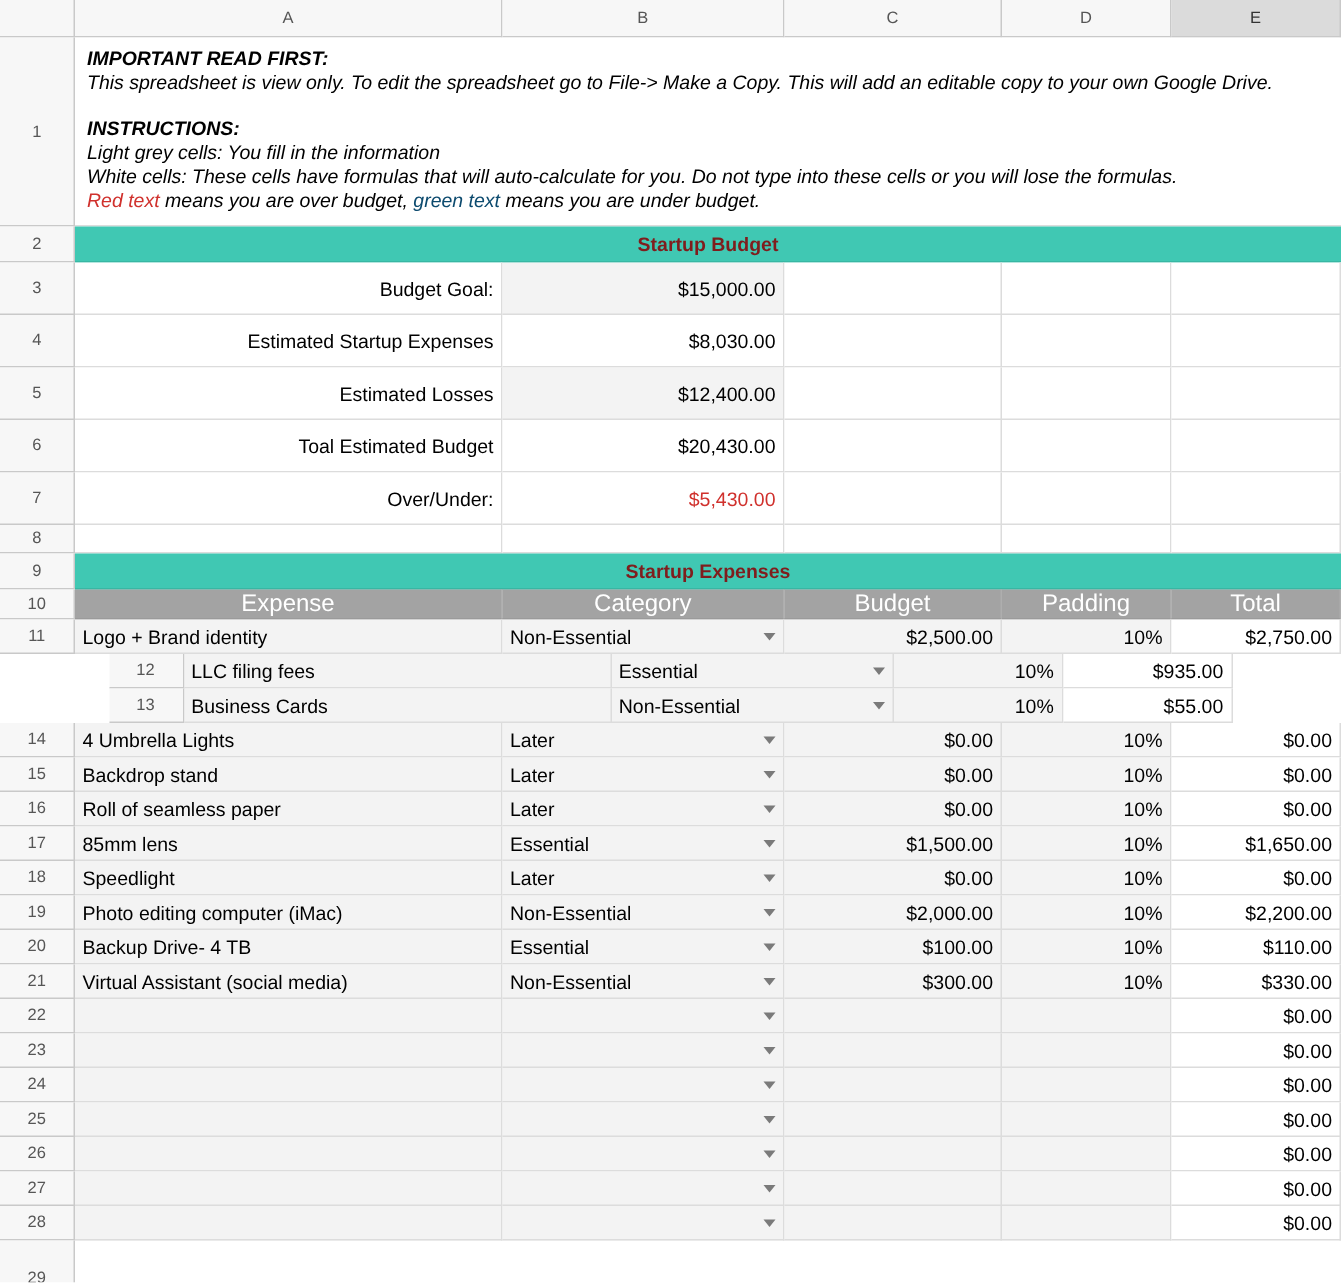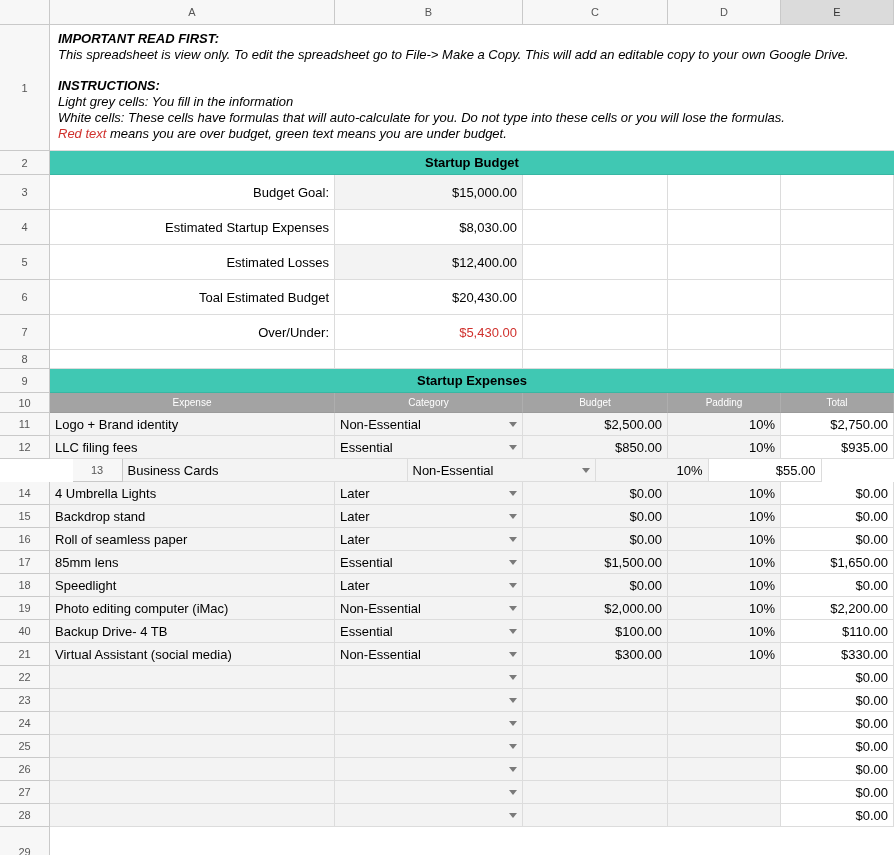--- a/index.html
+++ b/index.html
@@ -20,24 +20,24 @@
   .h-r8{height:19px;}
   .h-hdr10{height:20px;}
   .h-std{height:23px;justify-content:center;}
   .h-r29{height:24px;flex-direction:column;}
   .chdr,.rhdr{background:#F7F7F7;color:#565656;font-size:11px;justify-content:center;border-right:1px solid #C9C9C9;border-bottom:1px solid #C9C9C9;padding:0;}
   .chdr.hl{background:#DBDBDB;color:#333;}
   .corner{background:#F7F7F7;}
   .alignr{justify-content:flex-end;text-align:right;}
   .grey{background:#F3F3F3;}
   .red{color:#D0312D;}
-  .green{color:#000000;}
+  .green{color:#0c4a6e;}
   .bold{font-weight:bold;}
-  .banner{background:#40C8B3;color:#000000;font-weight:bold;justify-content:center;border-right:none;border-bottom:1px solid #38B7A3;font-size:13px;}
-  .thead{background:#A3A3A3;color:#fff;justify-content:center;font-size:10px;border-right:1px solid #AEAEAE;border-bottom:1px solid #9A9A9A;}
+  .banner{background:#40C8B3;color:#7f1d1d;font-weight:bold;justify-content:center;border-right:none;border-bottom:1px solid #38B7A3;font-size:13px;}
+  .thead{background:#A3A3A3;color:#fff;justify-content:center;font-size:16px;border-right:1px solid #AEAEAE;border-bottom:1px solid #9A9A9A;}
   .instr{display:block;padding:6px 8px;font-style:italic;line-height:15.8px;border-right:none;}
   .iline{white-space:nowrap;}
   .dd{width:0;height:0;border-left:4px solid transparent;border-right:4px solid transparent;border-top:5px solid #7A7A7A;margin-left:auto;flex:0 0 auto;}
   .sel-b{border-bottom:2px solid #4285F4;}
 </style>
 </head>
 <body>
 
 <div class="sheet">
 
@@ -147,21 +147,20 @@
 <div class="cell w-d alignr grey">10%</div>
 <div class="cell w-e alignr">$2,750.00</div>
 </div>
       <div class="row h-std">
 <div class="cell rhdr w-rh">12</div>
 <div class="cell w-a grey">LLC filing fees</div>
 <div class="cell w-b grey">
           <span>Essential</span>
           <span class="dd"></span>
         </div>
-<div class="cell w-c alignr grey">$850.00</div>
 <div class="cell w-d alignr grey">10%</div>
 <div class="cell w-e alignr">$935.00</div>
 </div>
       <div class="row h-std">
 <div class="cell rhdr w-rh">13</div>
 <div class="cell w-a grey">Business Cards</div>
 <div class="cell w-b grey">
           <span>Non-Essential</span>
           <span class="dd"></span>
         </div>
@@ -228,21 +227,21 @@
 <div class="cell w-a grey">Photo editing computer (iMac)</div>
 <div class="cell w-b grey">
           <span>Non-Essential</span>
           <span class="dd"></span>
         </div>
 <div class="cell w-c alignr grey">$2,000.00</div>
 <div class="cell w-d alignr grey">10%</div>
 <div class="cell w-e alignr">$2,200.00</div>
 </div>
       <div class="row h-std">
-<div class="cell rhdr w-rh">40</div>
+<div class="cell rhdr w-rh">20</div>
 <div class="cell w-a grey">Backup Drive- 4 TB</div>
 <div class="cell w-b grey">
           <span>Essential</span>
           <span class="dd"></span>
         </div>
 <div class="cell w-c alignr grey">$100.00</div>
 <div class="cell w-d alignr grey">10%</div>
 <div class="cell w-e alignr">$110.00</div>
 </div>
       <div class="row h-std">

